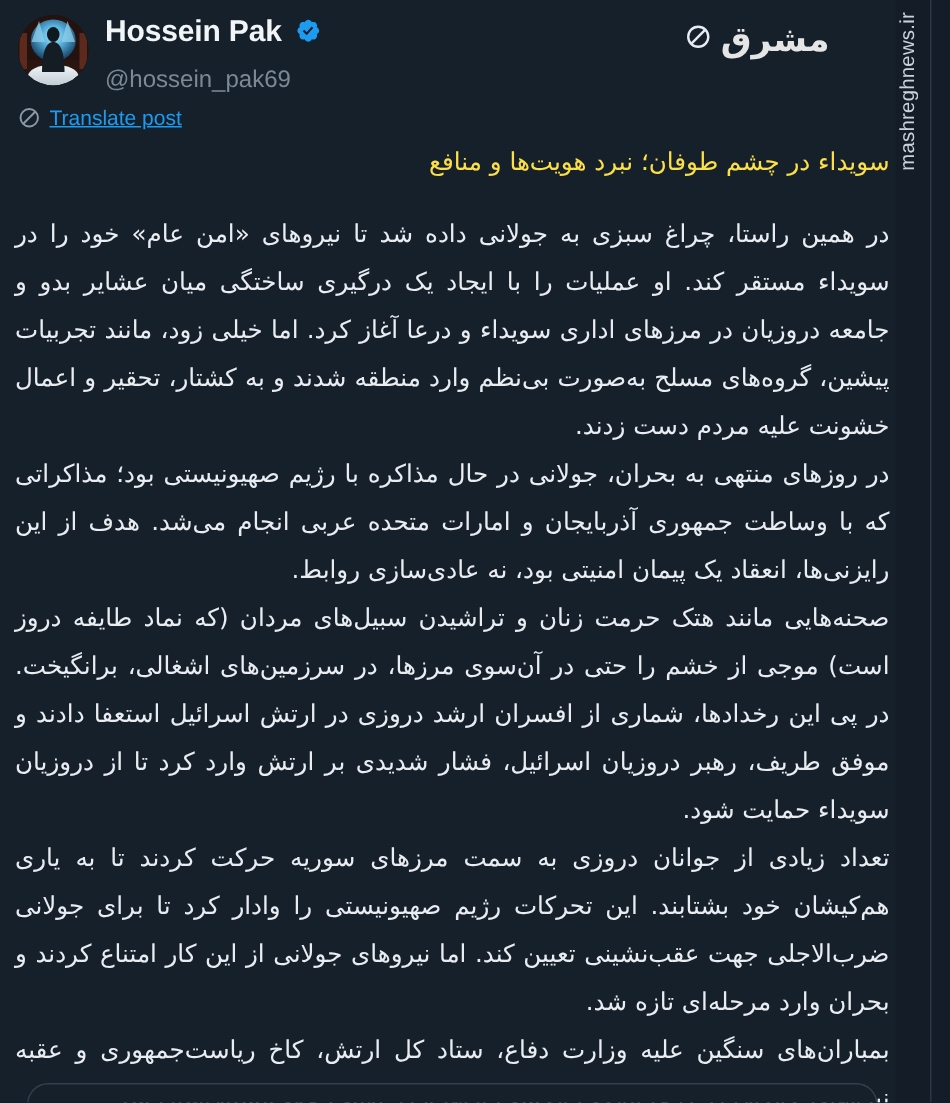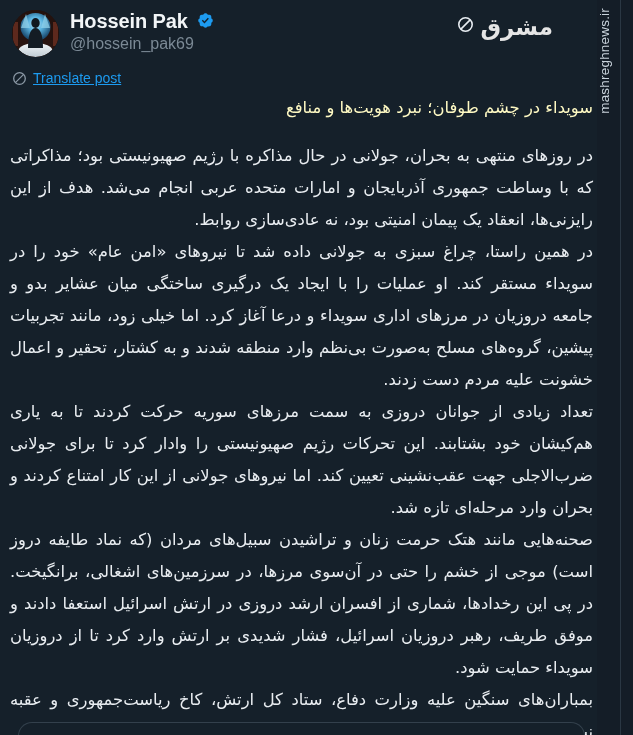--- a/index.html
+++ b/index.html
@@ -108,21 +108,21 @@
     vertical-align: middle;
     position: relative;
     top: -1px;
   }
   .verified svg { display: block; }
   .handle {
     display: block;
     color: #7b8995;
     font-size: 16px;
     font-family: "Liberation Sans", sans-serif;
-    margin-top: 2px;
+    margin-top: 12px;
     line-height: 20px;
   }
 
   
   .brand-logo {
     position: absolute;
     top: 10px;
     right: 44px;
     height: 34px;
     display: flex;
@@ -181,21 +181,21 @@
     color: #e9edf1;
     font-family: "DejaVu Sans", sans-serif;
     font-size: 16.4px;
     line-height: 32px;
   }
   .post-title {
     margin: 0 0 16px 0;
     font-size: 16.4px;
     font-weight: normal;
     line-height: 32px;
-    color: #fef9c3;
+    color: #fde047;
     text-align: right;
   }
   .post-para {
     margin: 0;
     text-align: justify;
     text-justify: inter-word;
     color: #e9edf1;
   }
   .post-para + .post-para { margin-top: 0; }
 
@@ -281,23 +281,23 @@
       <svg width="15" height="15" viewBox="0 0 16 16">
         <circle cx="8" cy="8" r="6.2" fill="none" stroke="#8b98a5" stroke-width="1.4"></circle>
         <line x1="3.6" y1="12.4" x2="12.4" y2="3.6" stroke="#8b98a5" stroke-width="1.4"></line>
       </svg>
     </span>
     <span class="translate-label">Translate post</span>
   </div>
 
   <div class="post-body">
     <div class="post-title">سویداء در چشم طوفان؛ نبرد هویت‌ها و منافع</div>
+    <p class="post-para">در همین راستا، چراغ سبزی به جولانی داده شد تا نیروهای «امن عام» خود را در سویداء مستقر کند. او عملیات را با ایجاد یک درگیری ساختگی میان عشایر بدو و جامعه دروزیان در مرزهای اداری سویداء و درعا آغاز کرد. اما خیلی زود، مانند تجربیات پیشین، گروه‌های مسلح به‌صورت بی‌نظم وارد منطقه شدند و به کشتار، تحقیر و اعمال خشونت علیه مردم دست زدند.</p>
     <p class="post-para">در روزهای منتهی به بحران، جولانی در حال مذاکره با رژیم صهیونیستی بود؛ مذاکراتی که با وساطت جمهوری آذربایجان و امارات متحده عربی انجام می‌شد. هدف از این رایزنی‌ها، انعقاد یک پیمان امنیتی بود، نه عادی‌سازی روابط.</p>
-    <p class="post-para">در همین راستا، چراغ سبزی به جولانی داده شد تا نیروهای «امن عام» خود را در سویداء مستقر کند. او عملیات را با ایجاد یک درگیری ساختگی میان عشایر بدو و جامعه دروزیان در مرزهای اداری سویداء و درعا آغاز کرد. اما خیلی زود، مانند تجربیات پیشین، گروه‌های مسلح به‌صورت بی‌نظم وارد منطقه شدند و به کشتار، تحقیر و اعمال خشونت علیه مردم دست زدند.</p>
+    <p class="post-para">صحنه‌هایی مانند هتک حرمت زنان و تراشیدن سبیل‌های مردان (که نماد طایفه دروز است) موجی از خشم را حتی در آن‌سوی مرزها، در سرزمین‌های اشغالی، برانگیخت. در پی این رخدادها، شماری از افسران ارشد دروزی در ارتش اسرائیل استعفا دادند و موفق طریف، رهبر دروزیان اسرائیل، فشار شدیدی بر ارتش وارد کرد تا از دروزیان سویداء حمایت شود.</p>
     <p class="post-para">تعداد زیادی از جوانان دروزی به سمت مرزهای سوریه حرکت کردند تا به یاری هم‌کیشان خود بشتابند. این تحرکات رژیم صهیونیستی را وادار کرد تا برای جولانی ضرب‌الاجلی جهت عقب‌نشینی تعیین کند. اما نیروهای جولانی از این کار امتناع کردند و بحران وارد مرحله‌ای تازه شد.</p>
-    <p class="post-para">صحنه‌هایی مانند هتک حرمت زنان و تراشیدن سبیل‌های مردان (که نماد طایفه دروز است) موجی از خشم را حتی در آن‌سوی مرزها، در سرزمین‌های اشغالی، برانگیخت. در پی این رخدادها، شماری از افسران ارشد دروزی در ارتش اسرائیل استعفا دادند و موفق طریف، رهبر دروزیان اسرائیل، فشار شدیدی بر ارتش وارد کرد تا از دروزیان سویداء حمایت شود.</p>
     <p class="post-para">بمباران‌های سنگین علیه وزارت دفاع، ستاد کل ارتش، کاخ ریاست‌جمهوری و عقبه نیروهای جولانی در درعا موجب وحشت آن‌ها و در نهایت عقب‌نشینی‌شان شد.</p>
 
   </div>
 
   <div class="bottom-card"></div>
 
 </div>
 
 </body></html>

